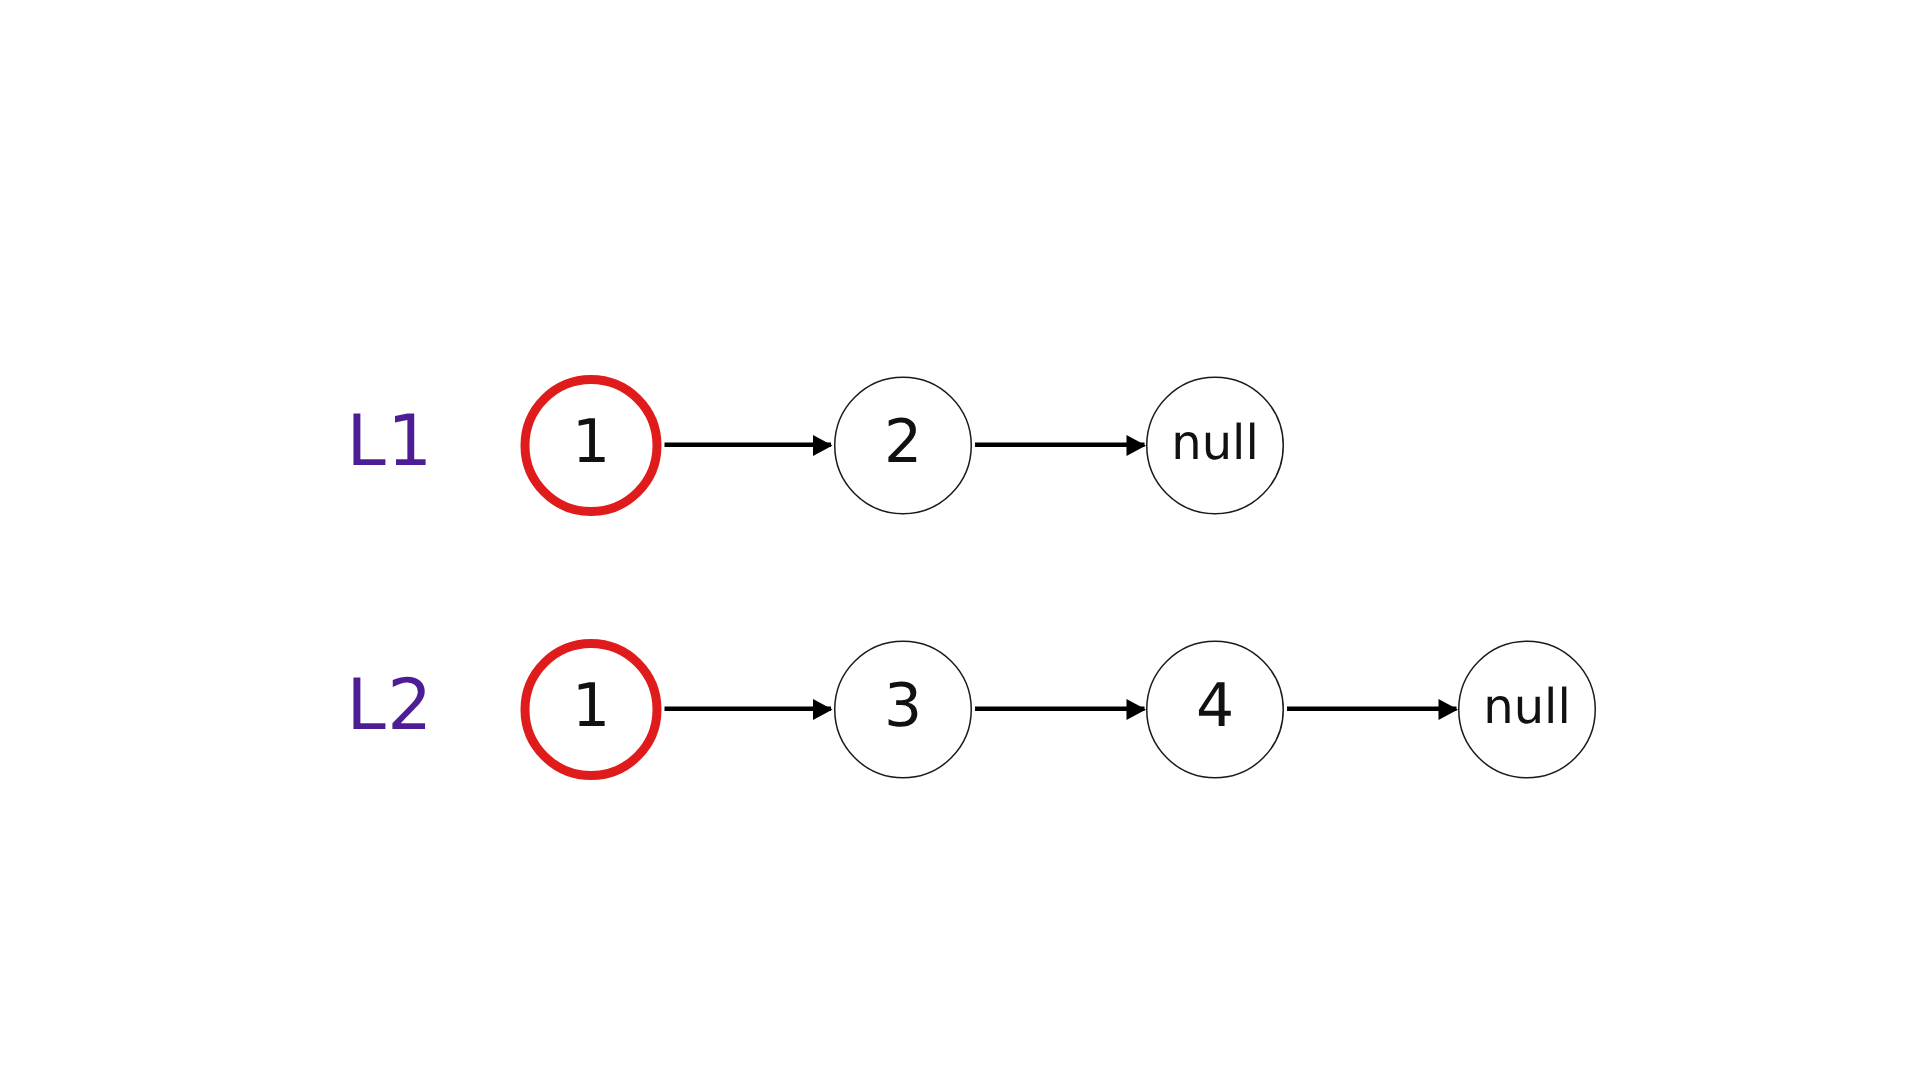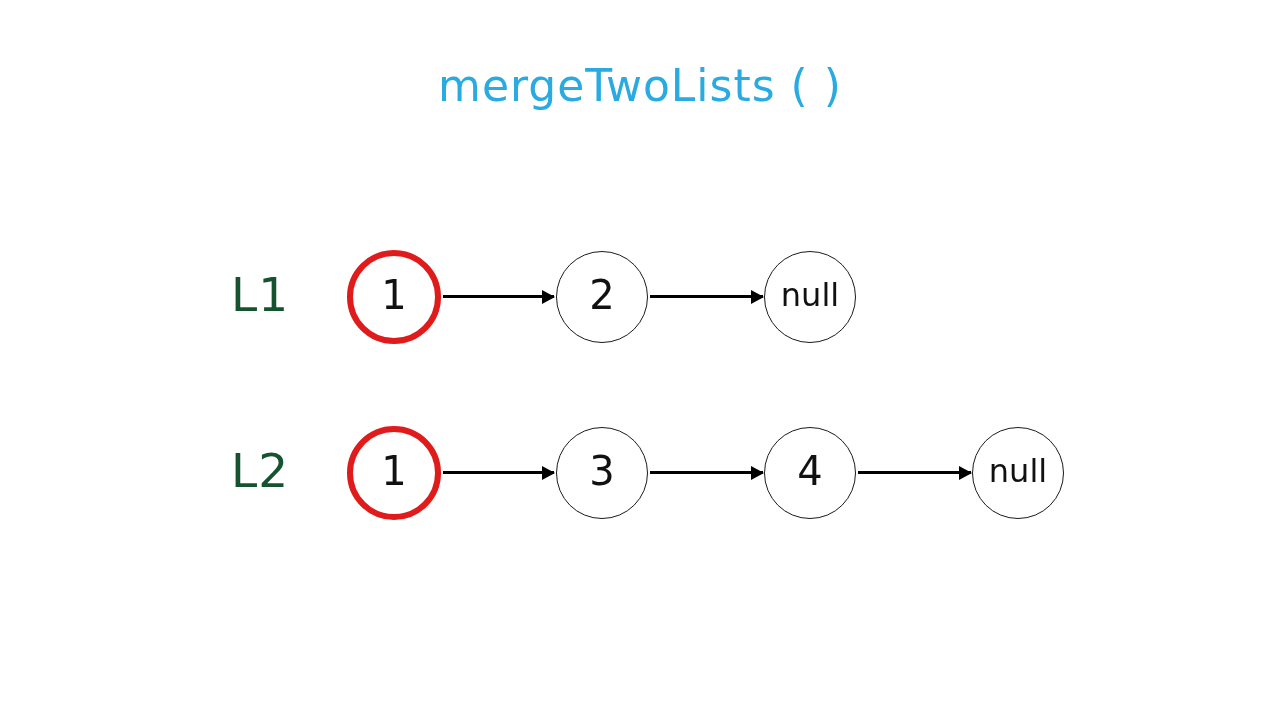--- a/index.html
+++ b/index.html
@@ -34,21 +34,21 @@
     white-space: pre;
     user-select: none;
   }
 
   
   .row-label {
     position: absolute;
     font-family: "DejaVu Sans", sans-serif;
     font-size: 47px;
     font-weight: 400;
-    color: #14532d;
+    color: #4c1d95;
     letter-spacing: 1px;
     line-height: 1;
     user-select: none;
   }
   .row-label.l1 { left: 231px; top: 271px; }
   .row-label.l2 { left: 231px; top: 447px; text-align: center; }
 
   
   .node {
     position: absolute;
@@ -95,21 +95,20 @@
     border-top: 7px solid transparent;
     border-bottom: 7px solid transparent;
     border-left: 13px solid #000000;
   }
 </style>
 </head>
 <body>
 
 <div id="canvas">
 
-  <div class="title">mergeTwoLists ( )</div>
 
   <div class="row-label l1">L1</div>
 
   <div class="row-label l2">L2</div>
 
   <div class="node head" style="left:347px; top:250px; width:94px; height:94px;">
     <span class="val">1</span>
   </div>
   <div class="arrow" style="left:443px; top:295px; width:111px;">
     <span class="head"></span>

